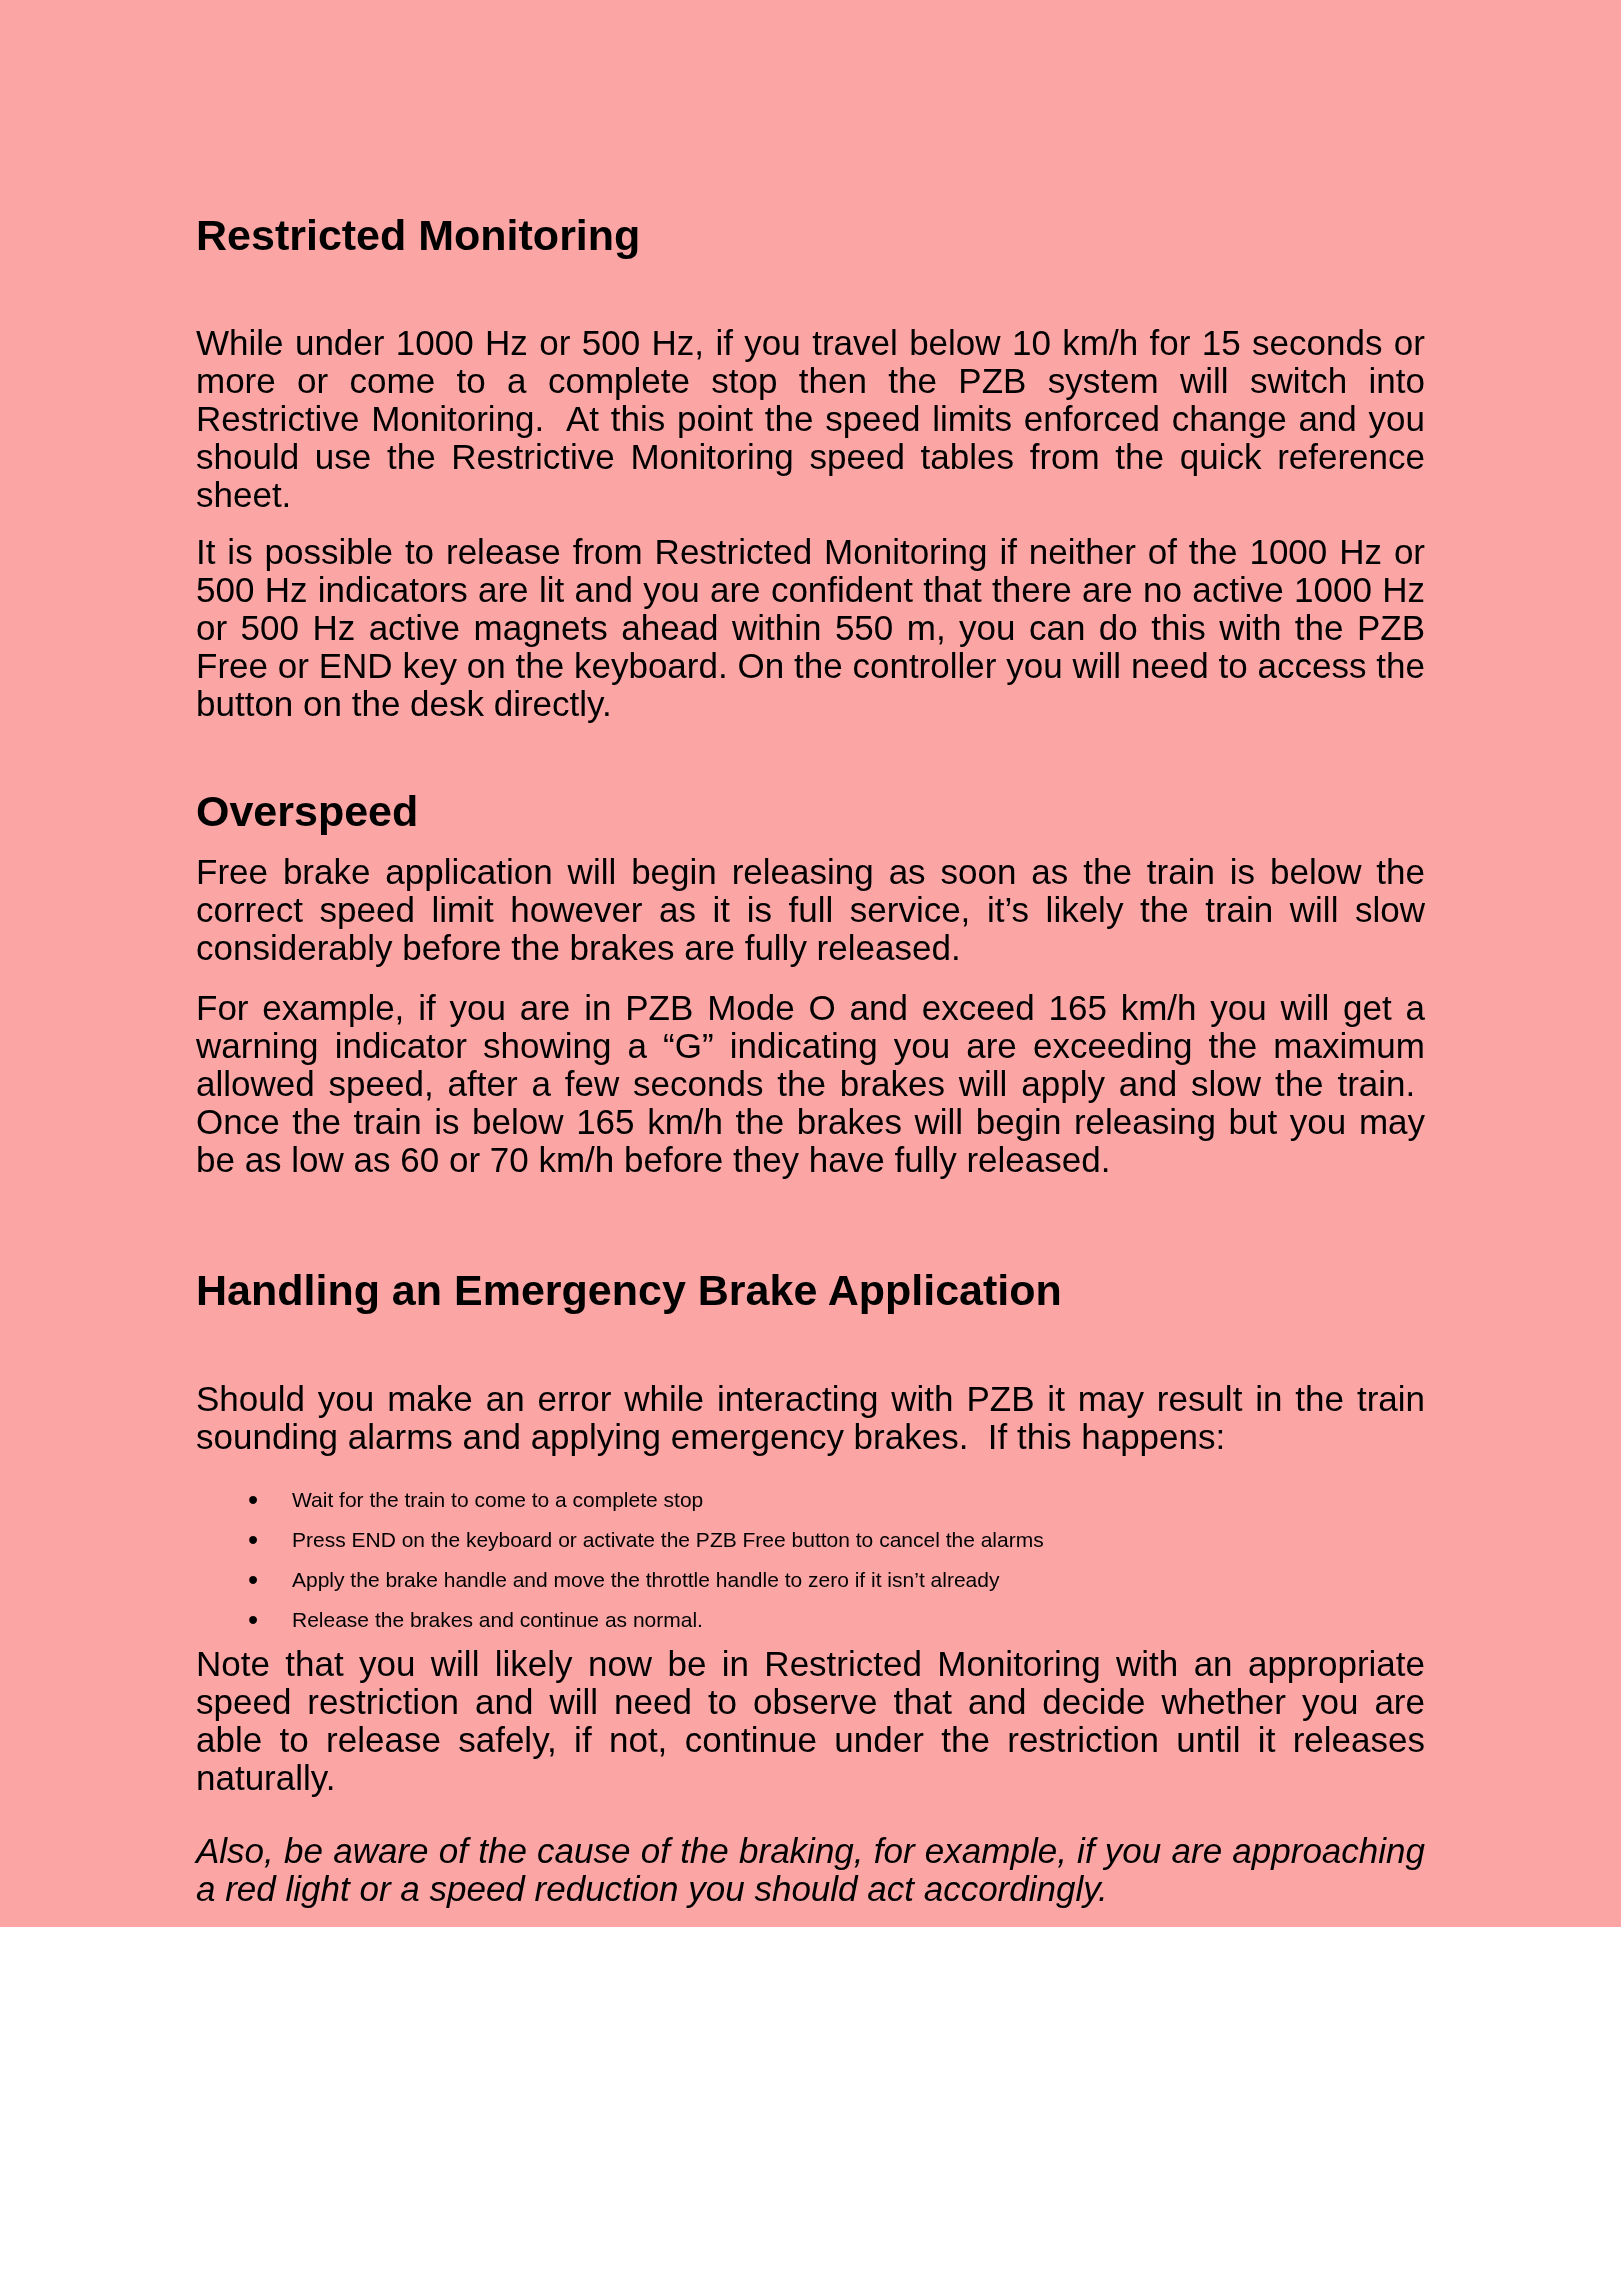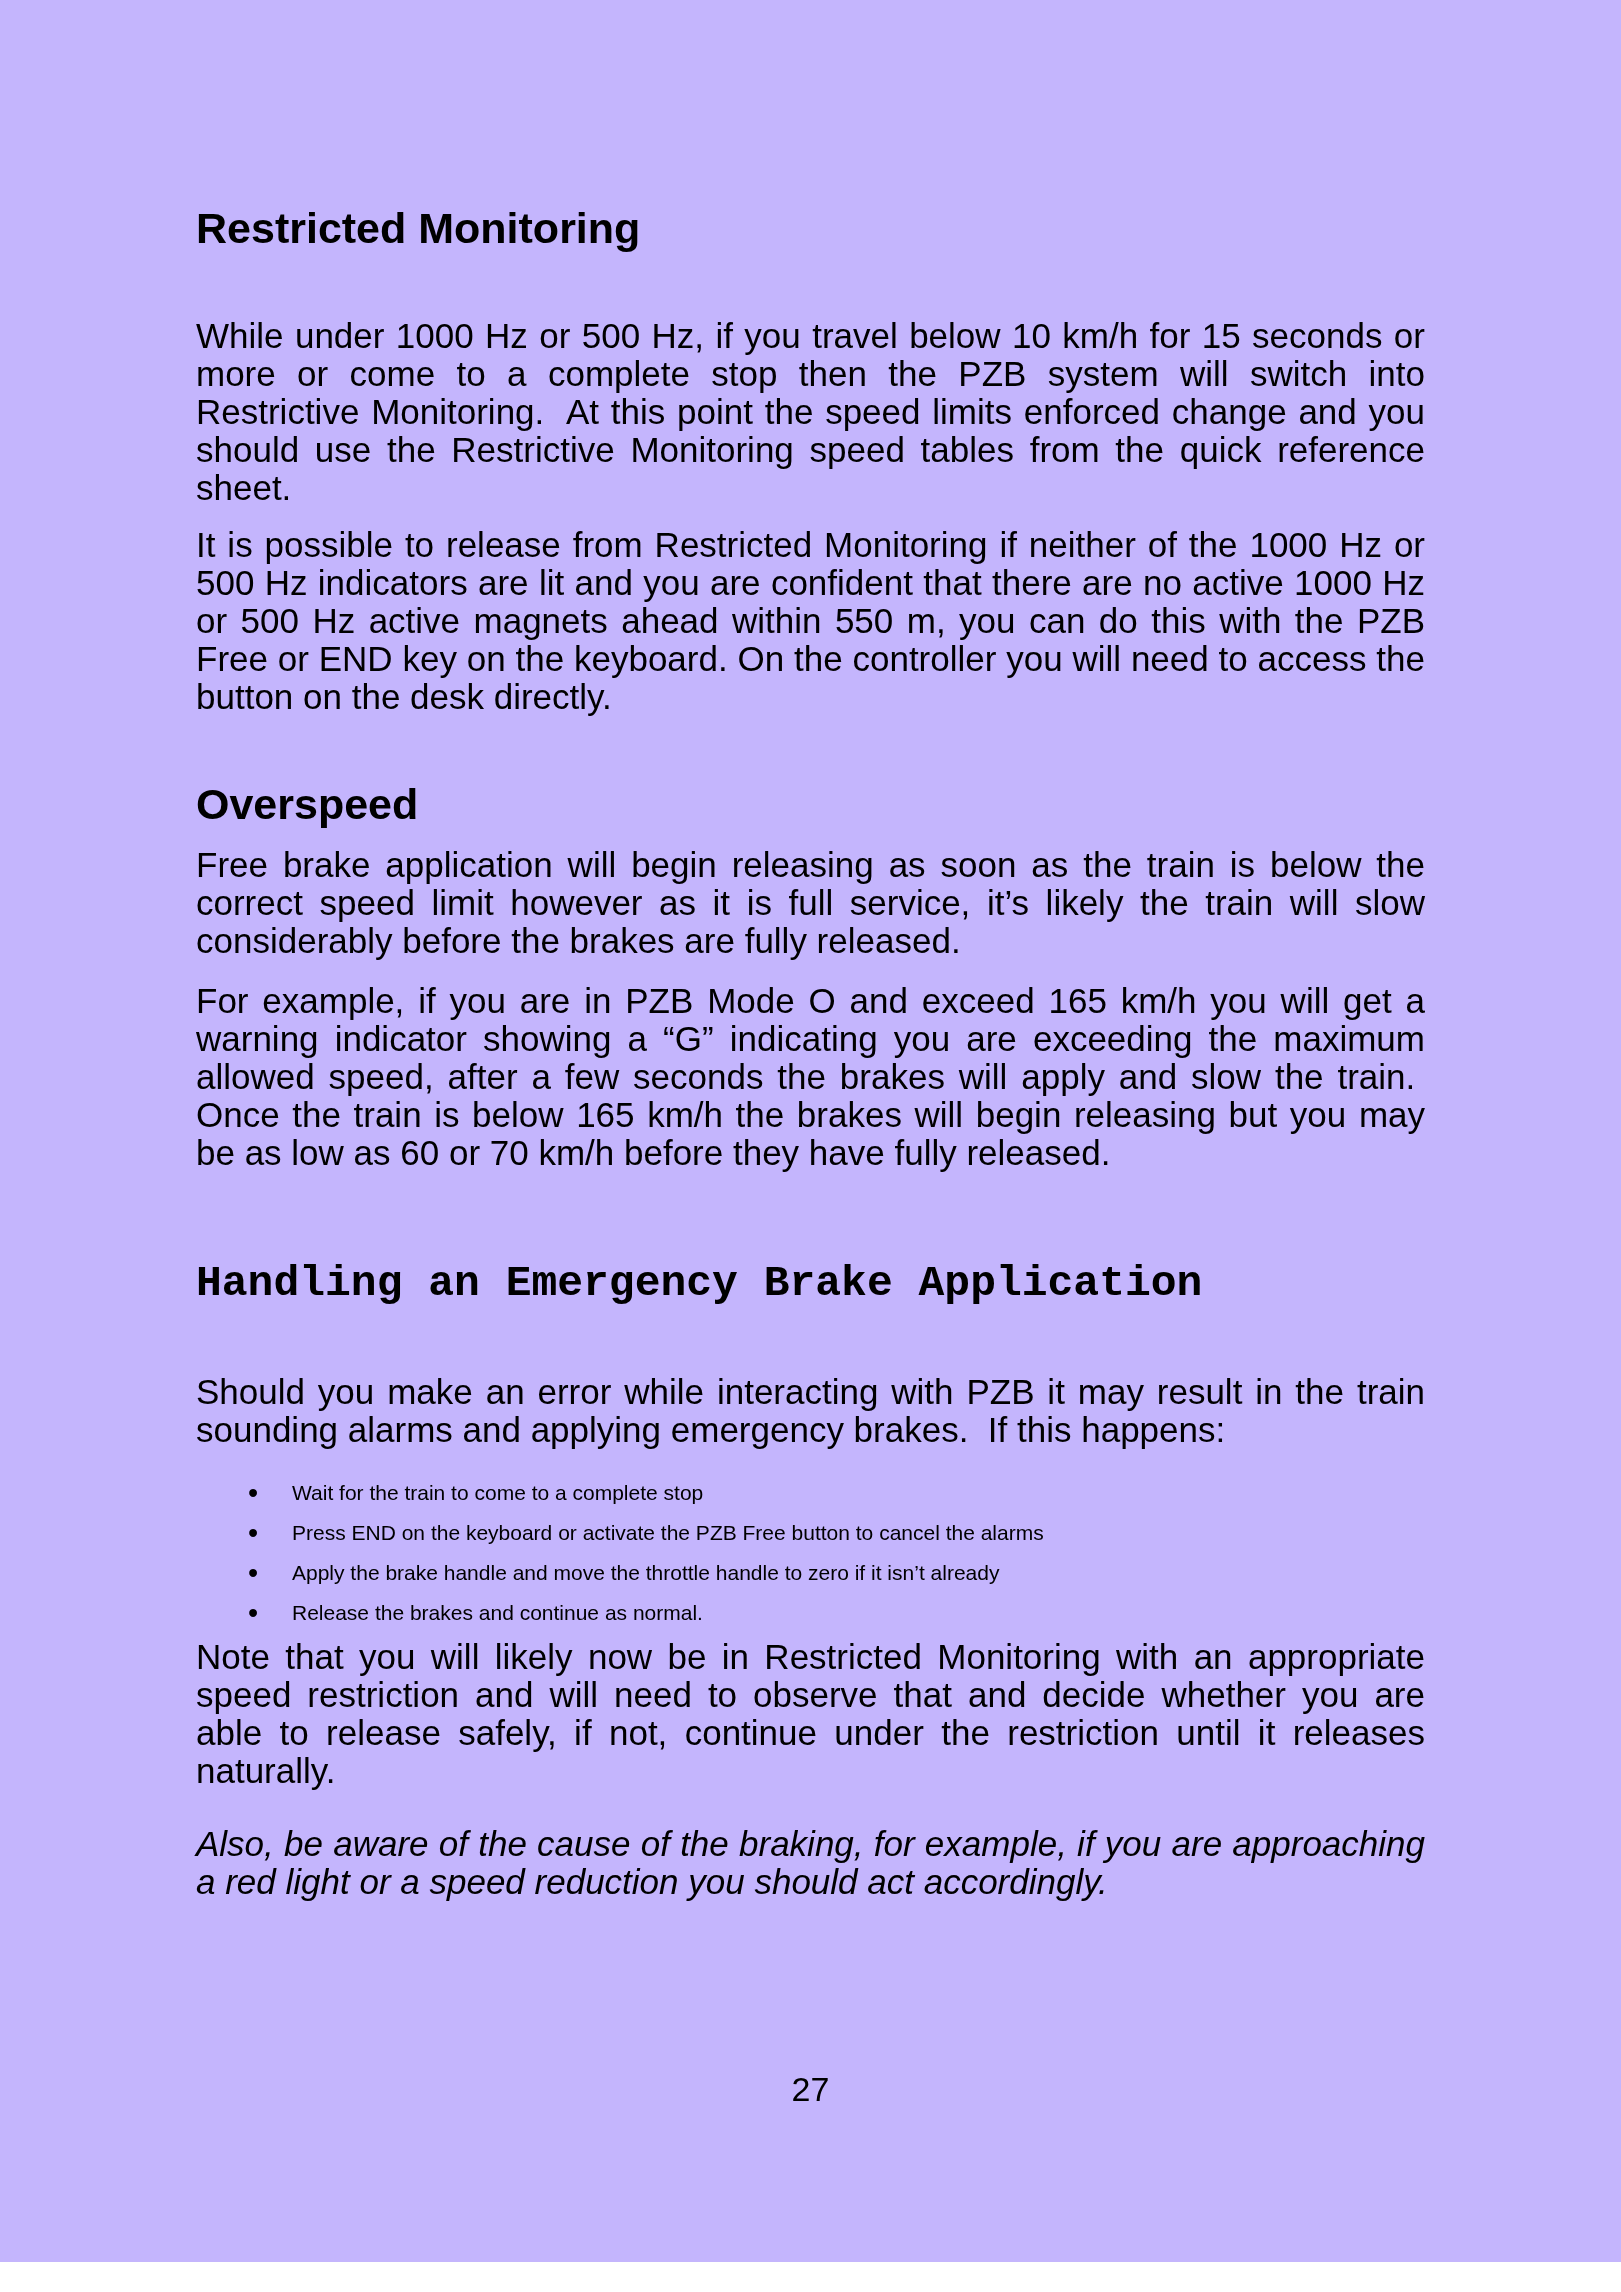--- a/index.html
+++ b/index.html
@@ -9,24 +9,24 @@
   }
   body {
     width: 1621px;
     height: 2293px;
     font-family: "Liberation Sans", "DejaVu Sans", sans-serif;
     color: #000000;
   }
   .page {
     position: relative;
     width: 1621px;
-    height: 2262px;
+    height: 1927px;
     box-sizing: border-box;
-    padding: 9px 196px;
-    background: #c4b5fd;
+    padding: 16px 196px;
+    background: #fca5a5;
     overflow: hidden; 
   }
   h1.doc-heading {
     font-size: 43px;
     line-height: 51px;
     font-weight: bold;
     margin: 0;
     text-align: left;
     letter-spacing: 0px;
   }
@@ -37,21 +37,21 @@
     text-align: justify;
   }
   
   #heading-restricted     { margin-top: 194px; }
   #para-restricted-1      { margin-top: 63px; }
   #para-restricted-2      { margin-top: 18.6px; }
   #heading-overspeed      { margin-top: 63px; }
   #para-overspeed-1       { margin-top: 68px; }
   #para-overspeed-2       { margin-top: 16.7px; }
   #para-overspeed-3       { margin-top: 21.6px; }
-  #heading-emergency      { margin-top: 86px; font-family: Liberation Mono, monospace; }
+  #heading-emergency      { margin-top: 86px; }
   #para-emergency-intro   { margin-top: 64px; }
   ul.doc-bullets {
     list-style: none;
     margin: 24.5px 0 0 0;
     padding: 0;
   }
   ul.doc-bullets li {
     position: relative;
     font-size: 21px;
     line-height: 40px;

